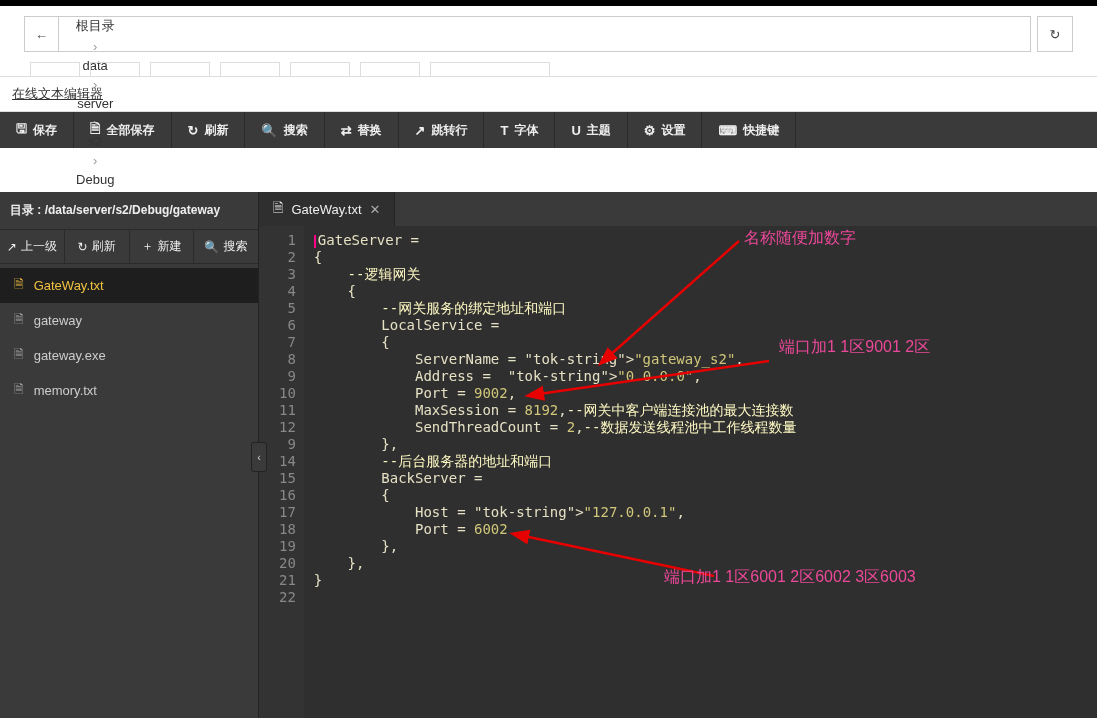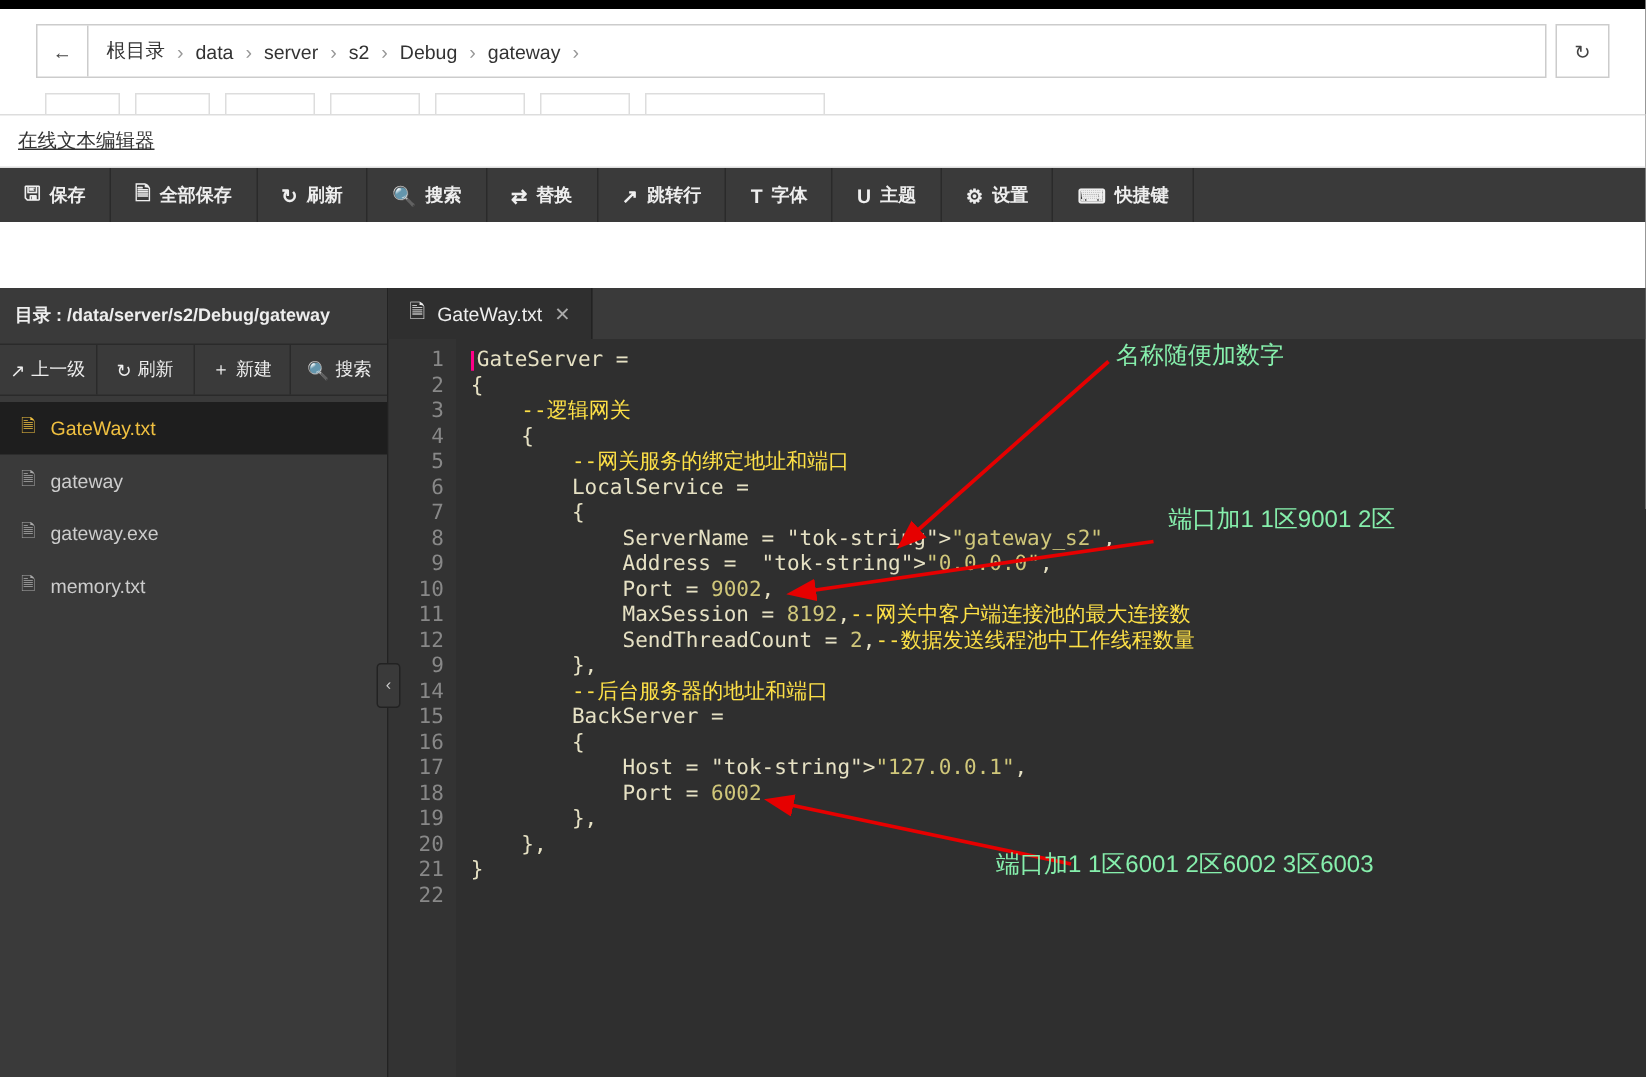--- a/index.html
+++ b/index.html
@@ -38,20 +38,21 @@
     border-right: 1px solid #ccc;
     color: #444;
     cursor: pointer;
   }
   .bc-items {
     display: flex;
     align-items: center;
     height: 100%;
     padding: 0 8px;
     gap: 4px;
+    flex-direction: column;
   }
   .bc-item { color: #333; cursor: pointer; padding: 0 4px; }
   .bc-sep { color: #999; }
   .bc-refresh {
     width: 36px;
     height: 36px;
     border: 1px solid #ccc;
     margin-left: 6px;
     display: flex;
     align-items: center;
@@ -204,33 +205,33 @@
     padding: 6px 0 0 10px;
     color: #e6e1c4;
     white-space: pre;
     position: relative;
   }
   .code .line { height: 17px; }
   .cursor-mark {
     display:inline-block; width:2px; height:13px; background:#f08;
     border:1px solid #f08; vertical-align:middle; margin-right:2px;
   }
-  .tok-comment { color: #fde047; }
+  .tok-comment { color: #fef9c3; }
   .tok-string  { color: #d0c77a; }
   .tok-number  { color: #d0c77a; }
   
   .overlay {
     position: absolute;
     left: 0; top: 0; right: 0; bottom: 0;
     pointer-events: none;
     z-index: 10;
   }
   .ann-text {
     position: absolute;
-    color: #86efac;
+    color: #ec4899;
     font-size: 16px;
     font-family: "Microsoft YaHei", sans-serif;
     white-space: nowrap;
   }
   svg.arrows { position:absolute; left:0; top:0; }
 </style>
 </head>
 <body>
 
 <div class="topstrip"></div>

